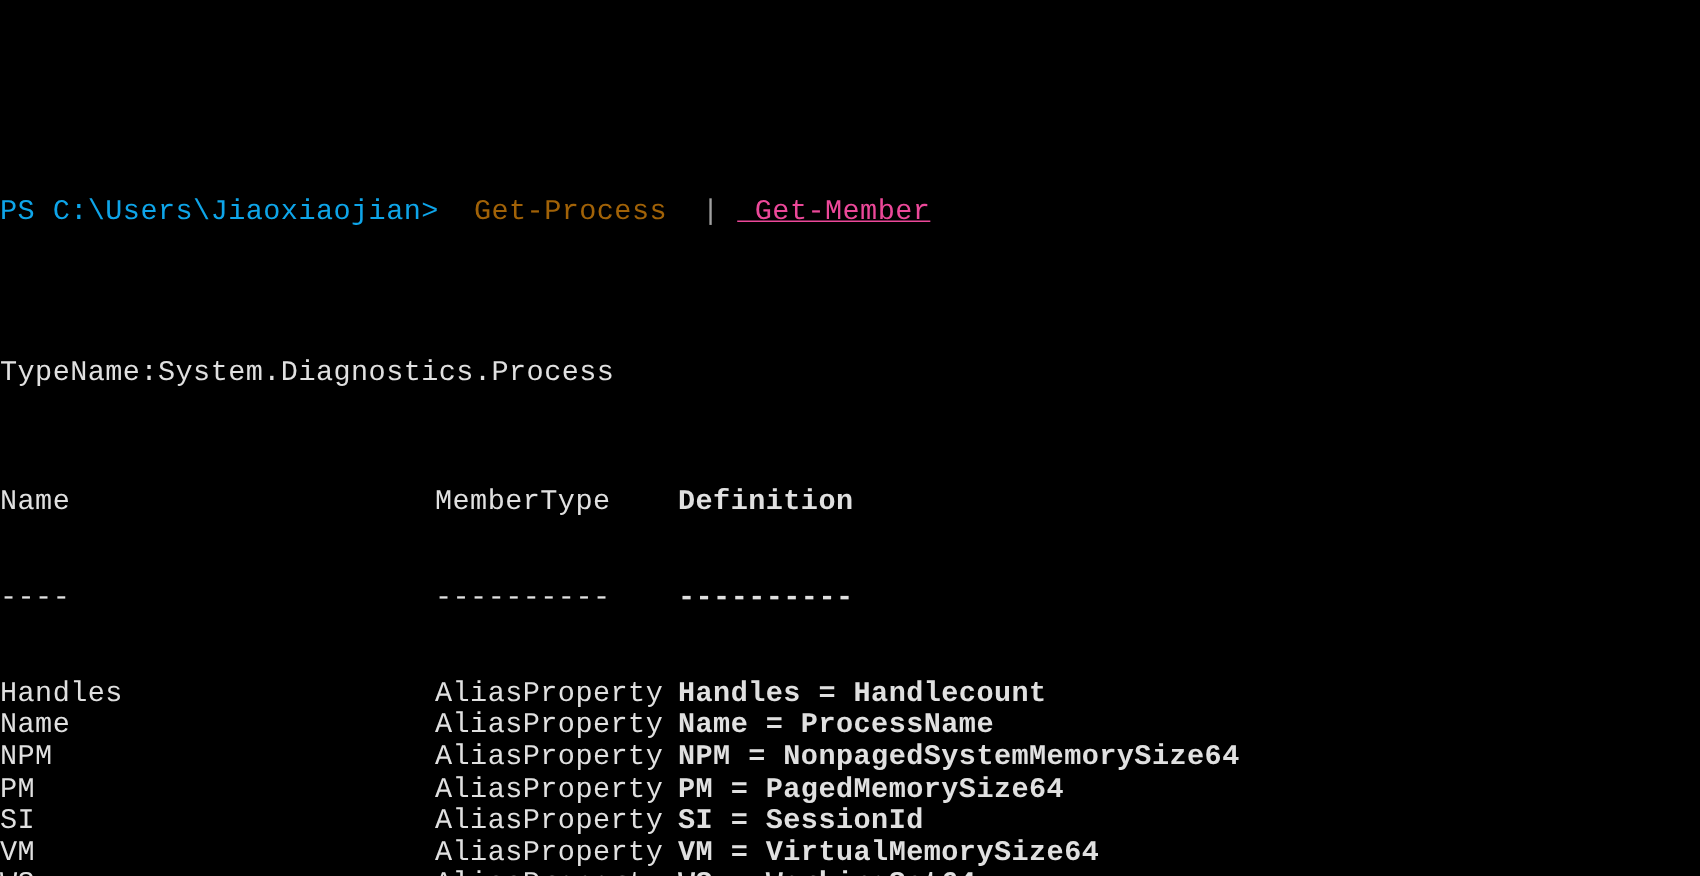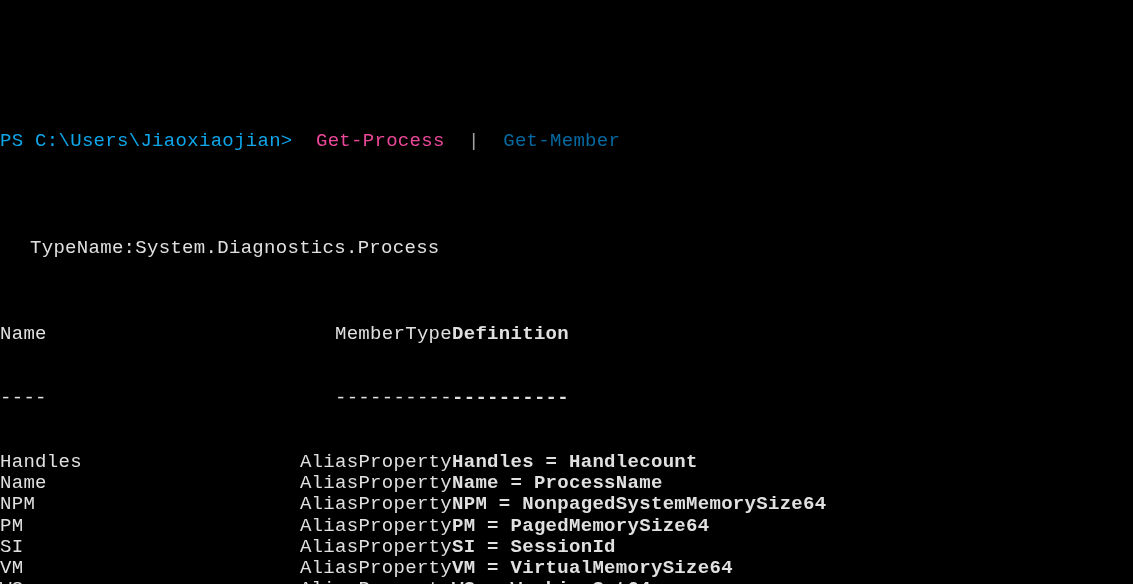--- a/index.html
+++ b/index.html
@@ -22,44 +22,43 @@
     .terminal {
       padding: 3px 0 0 0;
     }
     .prompt-line {
       margin-bottom: 0;
     }
     .prompt {
       color: #0ea5e9;
     }
     .cmd1 {
-      color: #ec4899;
+      color: #a16207;
     }
     .pipe {
       color: #a0a0a0;
     }
     .cmd2 {
-      color: #0369a1;
+      color: #ec4899;
+      text-decoration: underline;
     }
     .typename-line {
-      padding-left: 30px;
       margin-top: 44px;
       margin-bottom: 22px;
     }
     .header-row {
       margin-bottom: 0;
     }
     .col-name {
       display: inline-block;
       width: 290px;
     }
     .col-type {
       display: inline-block;
       width: 162px;
-      text-align: right;
     }
     .col-def {
       display: inline;
       font-weight: bold;
     }
     .row {
       white-space: nowrap;
       overflow: hidden;
     }
   </style>

